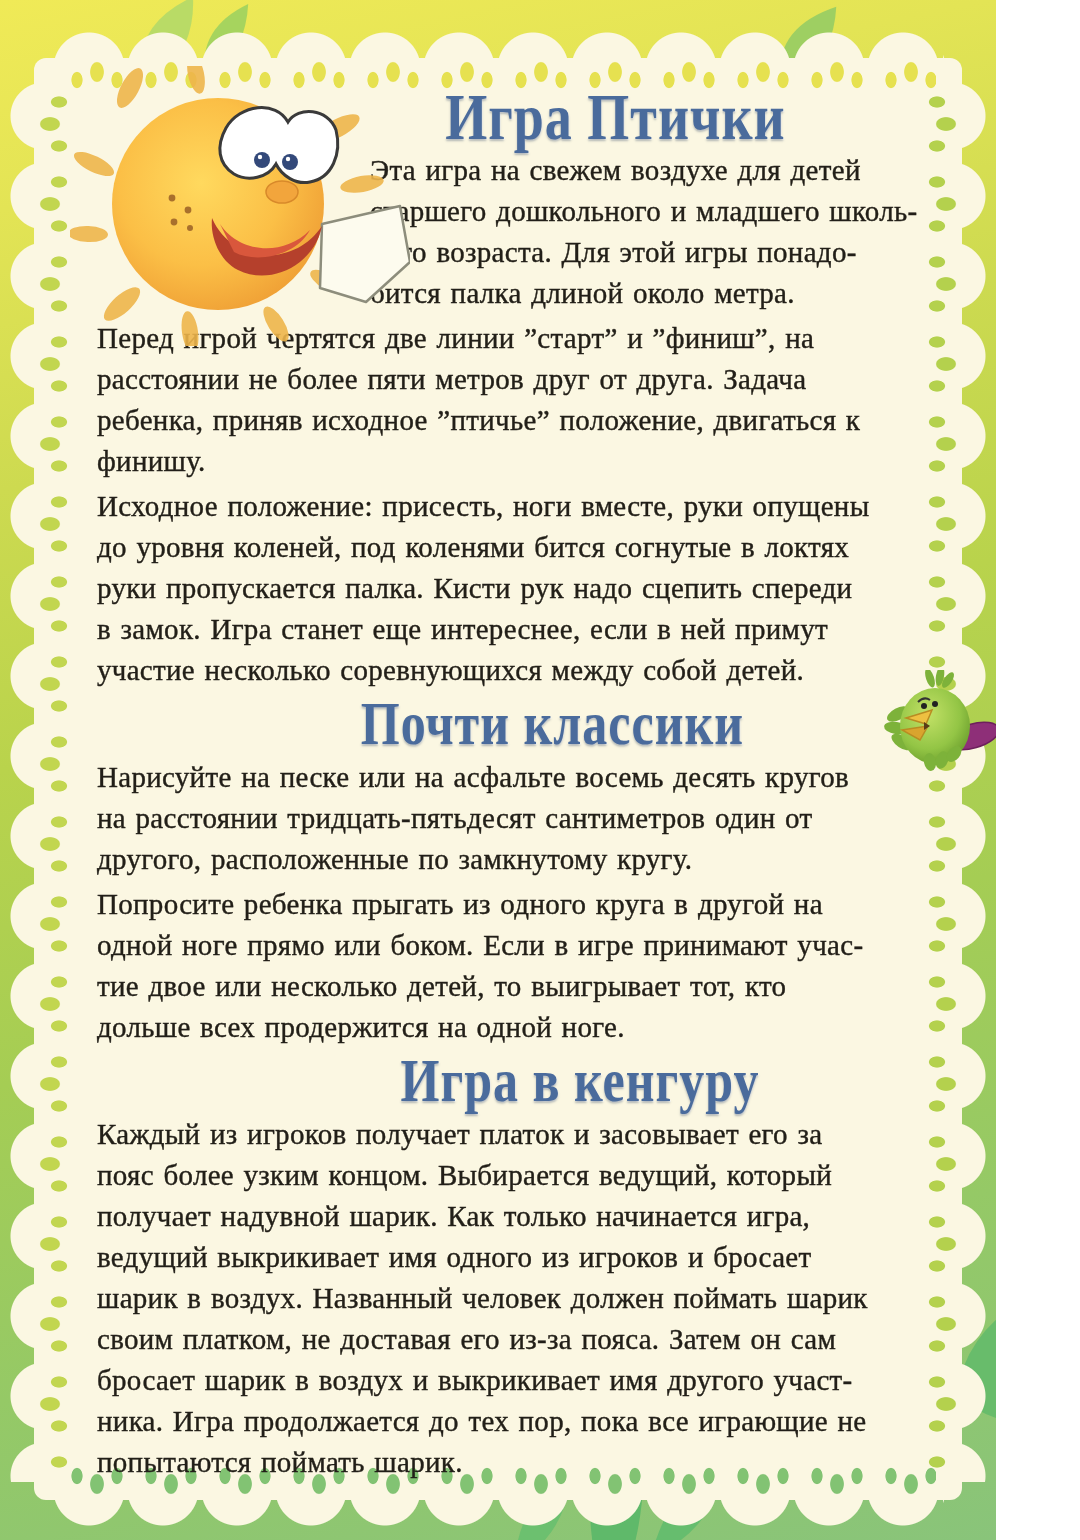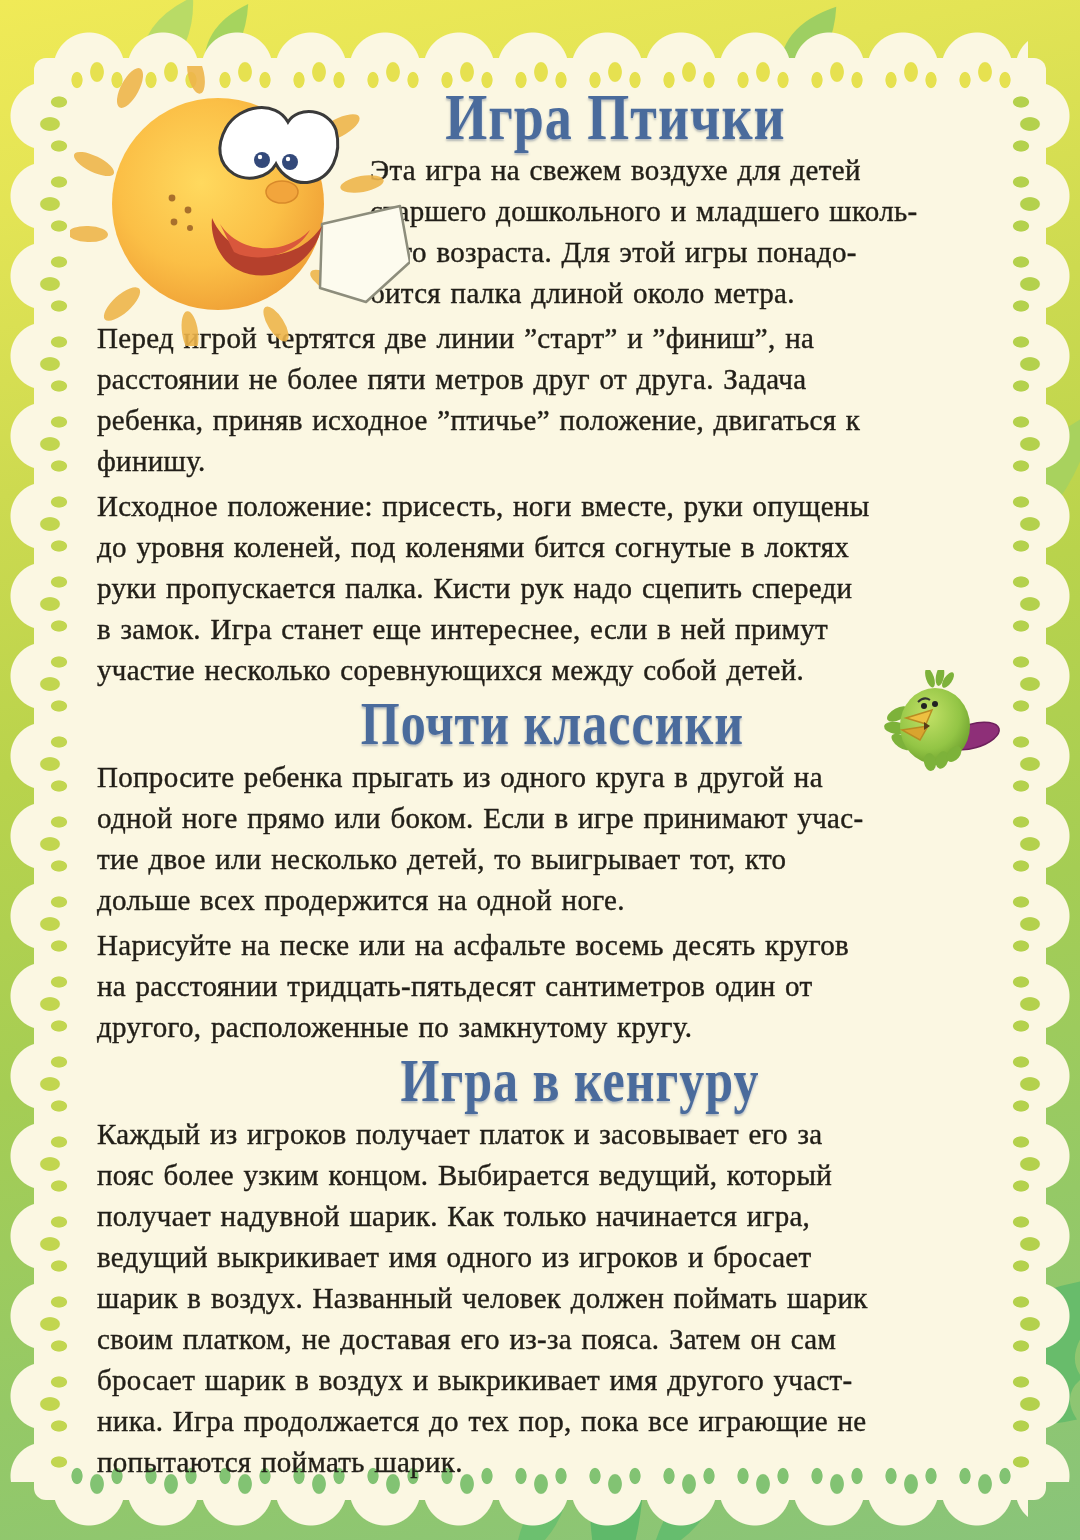--- a/index.html
+++ b/index.html
@@ -1,17 +1,17 @@
 <!DOCTYPE html>
 <html><head>
 <meta charset="utf-8">
 <style>
   html,body{margin:0;padding:0;background:#ffffff;}
   .poster{
-    position:relative;width:1080px;height:1540px;overflow:hidden;
+    position:relative;width:996px;height:1540px;overflow:hidden;
     font-family:"Liberation Serif","DejaVu Serif",serif;
     background:linear-gradient(168deg,
       #f0ea57 0%, #e3e455 12%, #cdda50 28%, #b9d34c 44%,
       #a5cd54 62%, #95c966 80%, #89c47a 100%);
   }
   .leaf{position:absolute;z-index:0;}
   
   .frame{
     position:absolute;left:34px;top:58px;right:34px;bottom:40px;
     background:#fbf7e2;border-radius:12px;z-index:1;
@@ -208,27 +208,27 @@
 ребенка, приняв исходное ”птичье” положение, двигаться к
 финишу.</p>
     <p class="body-text">Исходное положение: присесть, ноги вместе, руки опущены
 до уровня коленей, под коленями бится согнутые в локтях
 руки пропускается палка. Кисти рук надо сцепить спереди
 в замок. Игра станет еще интереснее, если в ней примут
 участие несколько соревнующихся между собой детей.</p>
 
     <h2 class="h-blue subhead">Почти классики</h2>
 
+    <p class="body-text">Нарисуйте на песке или на асфальте восемь десять кругов
+на расстоянии тридцать-пятьдесят сантиметров один от
+другого, расположенные по замкнутому кругу.</p>
     <p class="body-text">Попросите ребенка прыгать из одного круга в другой на
 одной ноге прямо или боком. Если в игре принимают учас-
 тие двое или несколько детей, то выигрывает тот, кто
 дольше всех продержится на одной ноге.</p>
-    <p class="body-text">Нарисуйте на песке или на асфальте восемь десять кругов
-на расстоянии тридцать-пятьдесят сантиметров один от
-другого, расположенные по замкнутому кругу.</p>
 
     <h2 class="h-blue subhead kenguru">Игра в кенгуру</h2>
 
     <p class="body-text">Каждый из игроков получает платок и засовывает его за
 пояс более узким концом. Выбирается ведущий, который
 получает надувной шарик. Как только начинается игра,
 ведущий выкрикивает имя одного из игроков и бросает
 шарик в воздух. Названный человек должен поймать шарик
 своим платком, не доставая его из-за пояса. Затем он сам
 бросает шарик в воздух и выкрикивает имя другого участ-

